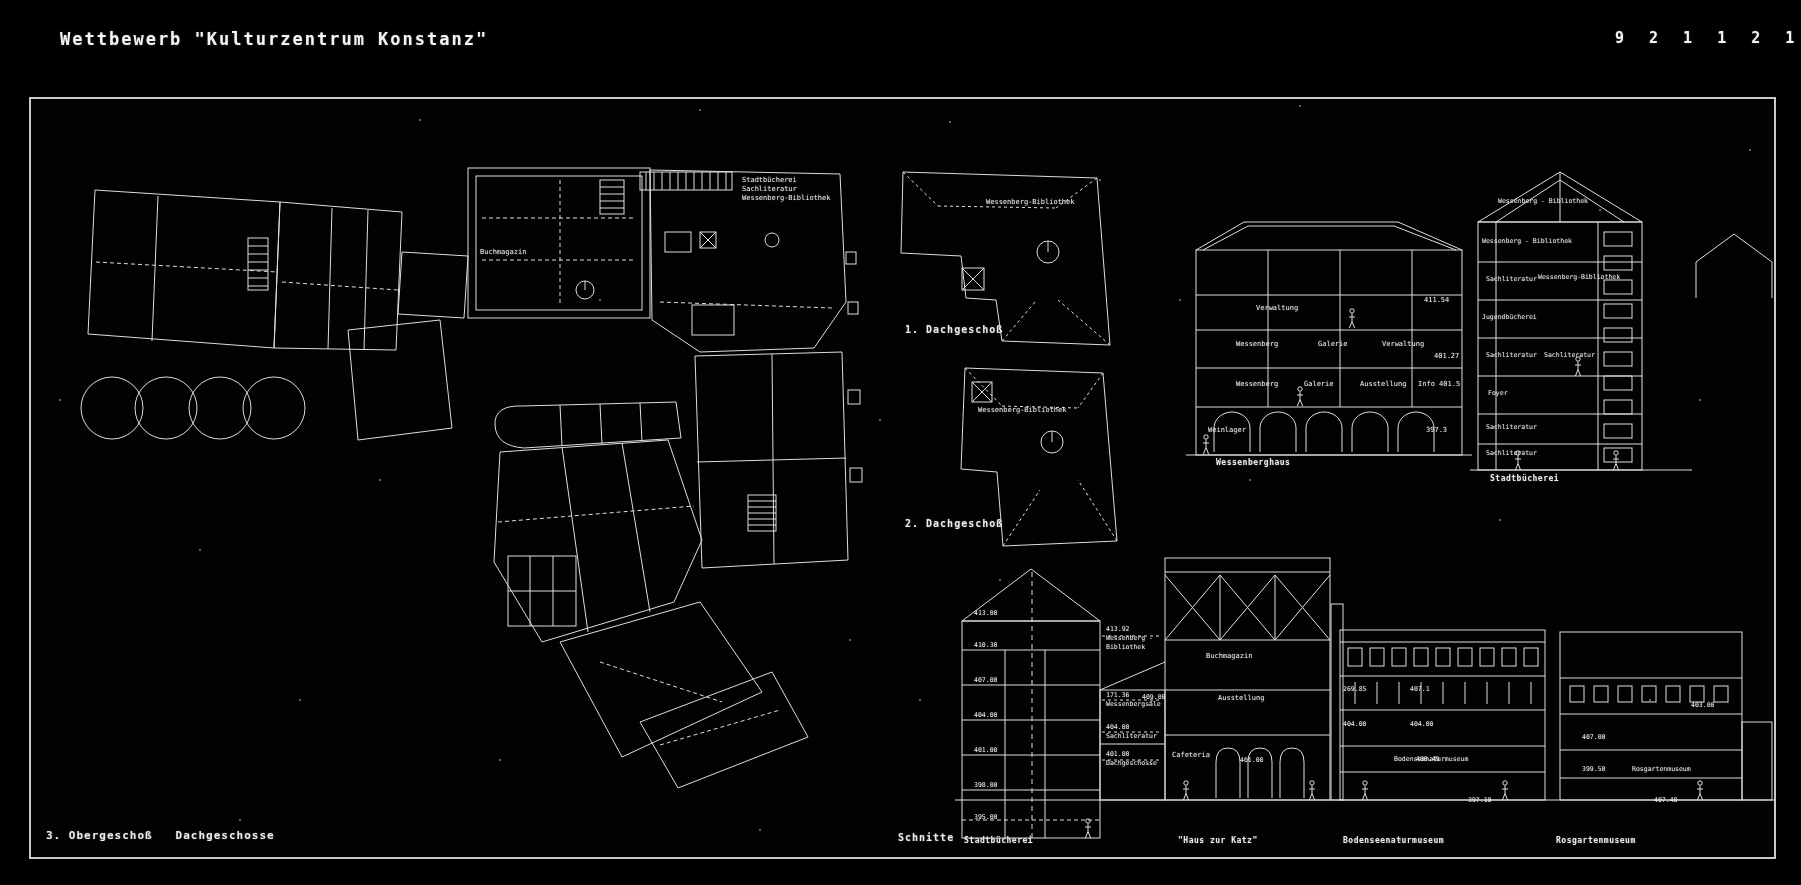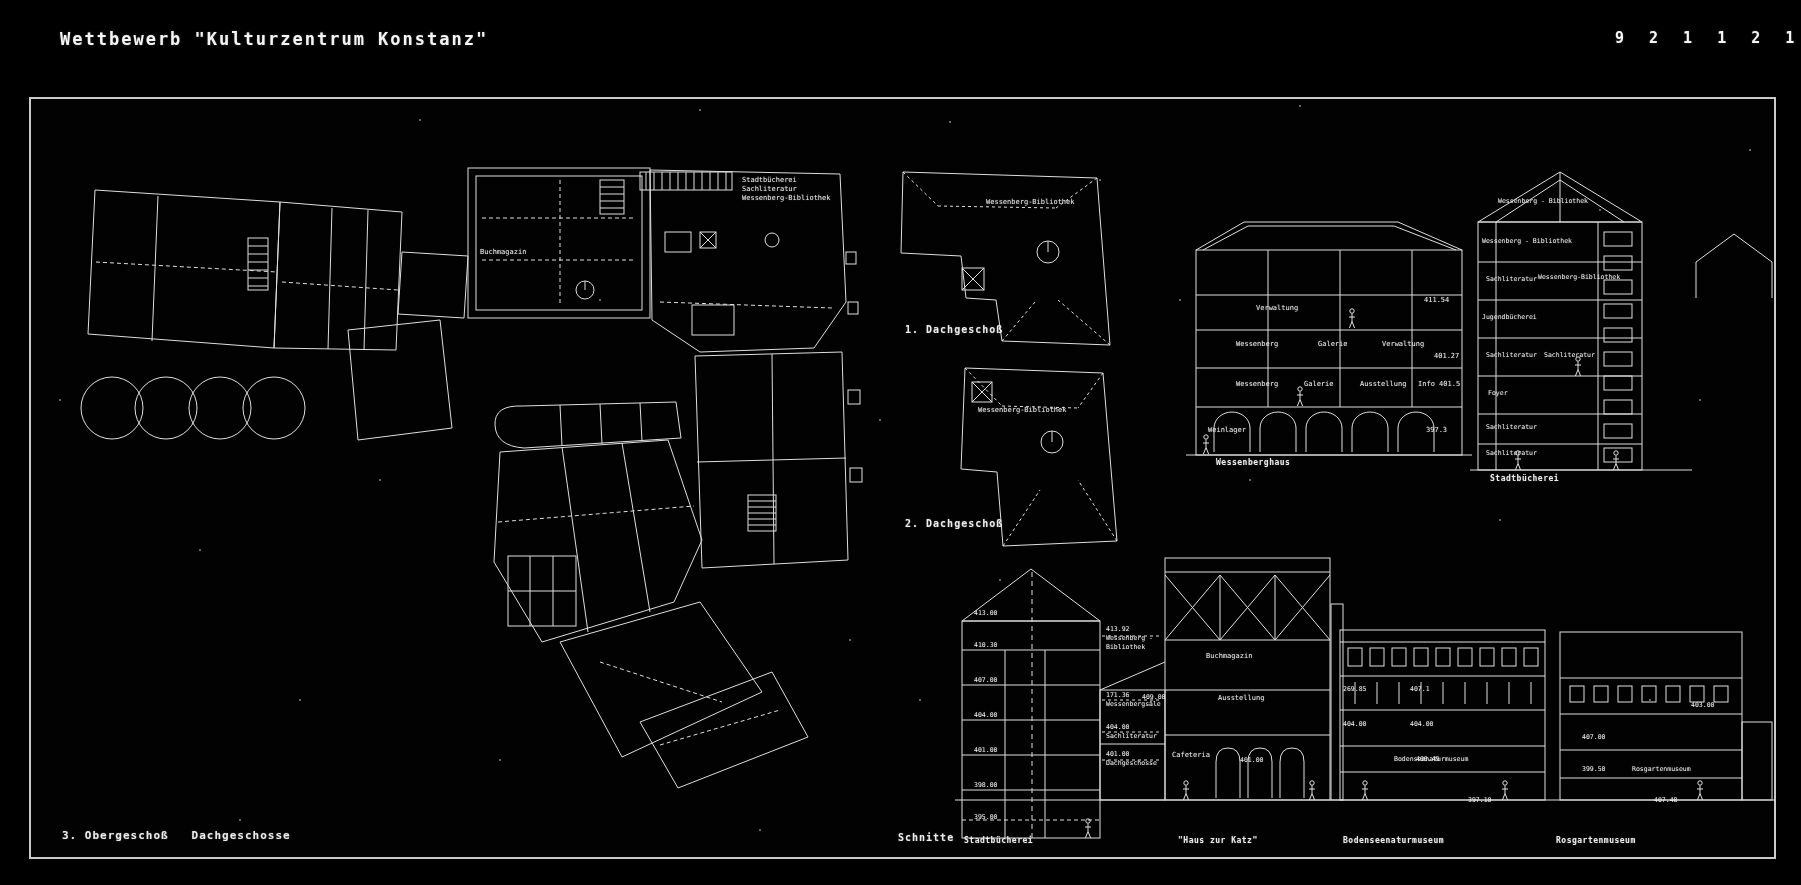--- a/index.html
+++ b/index.html
@@ -330,21 +330,21 @@
         <circle cx="1180" cy="300" r="1"></circle>
     <circle cx="920" cy="700" r="1"></circle>
   </g>
 </svg>
 
 <div class="layer">
 
   <span class="lbl title" style="left:60px;top:30px">Wettbewerb "Kulturzentrum Konstanz"</span>
   <span class="lbl code" style="left:1615px;top:30px">9 2 1 1 2 1</span>
 
-  <span class="lbl cap11" style="left:62px;top:830px">3. Obergeschoß   Dachgeschosse</span>
+  <span class="lbl cap11" style="left:46px;top:830px">3. Obergeschoß   Dachgeschosse</span>
   <span class="lbl t7" style="left:480px;top:248px">Buchmagazin</span>
   <span class="lbl t7" style="left:742px;top:176px">Stadtbücherei</span>
   <span class="lbl t7" style="left:742px;top:185px">Sachliteratur</span>
   <span class="lbl t7" style="left:742px;top:194px">Wessenberg-Bibliothek</span>
 
   <span class="lbl t7" style="left:986px;top:198px">Wessenberg-Bibliothek</span>
   <span class="lbl cap10" style="left:905px;top:324px">1. Dachgeschoß</span>
   <span class="lbl t7" style="left:978px;top:406px">Wessenberg-Bibliothek</span>
   <span class="lbl cap10" style="left:905px;top:518px">2. Dachgeschoß</span>
 

